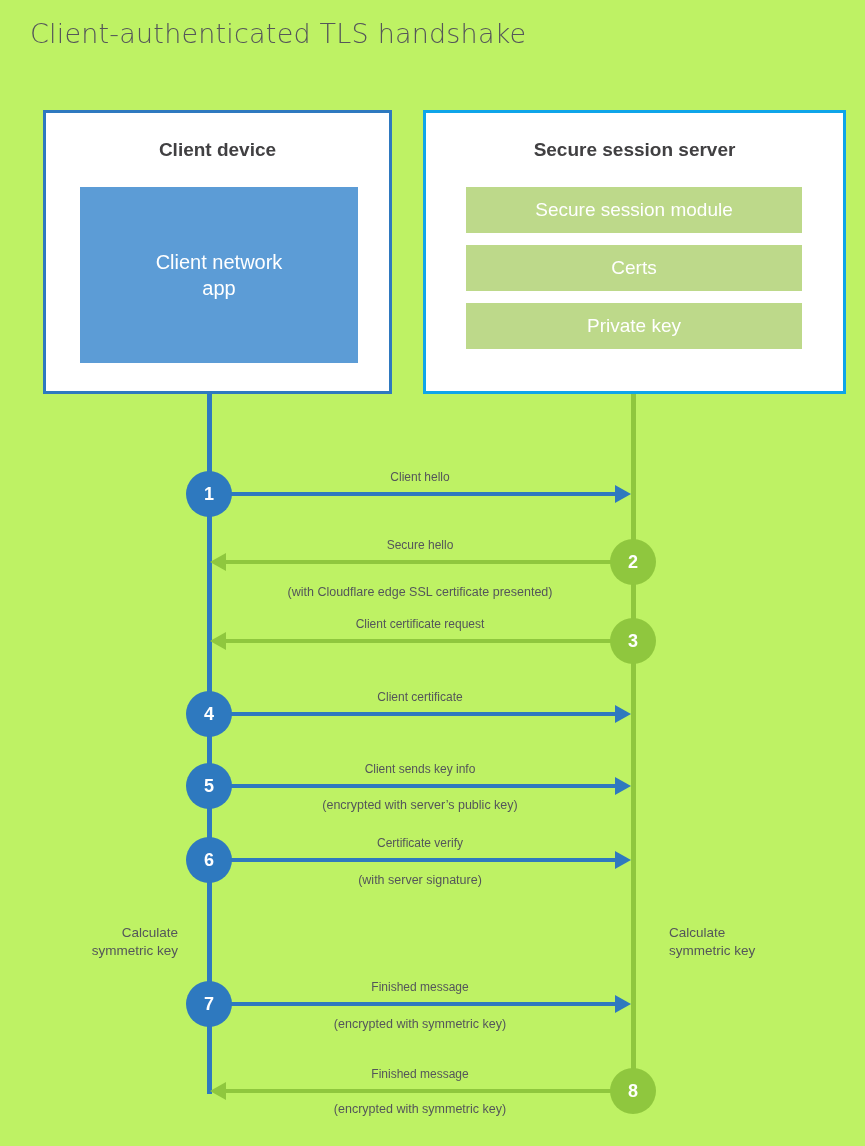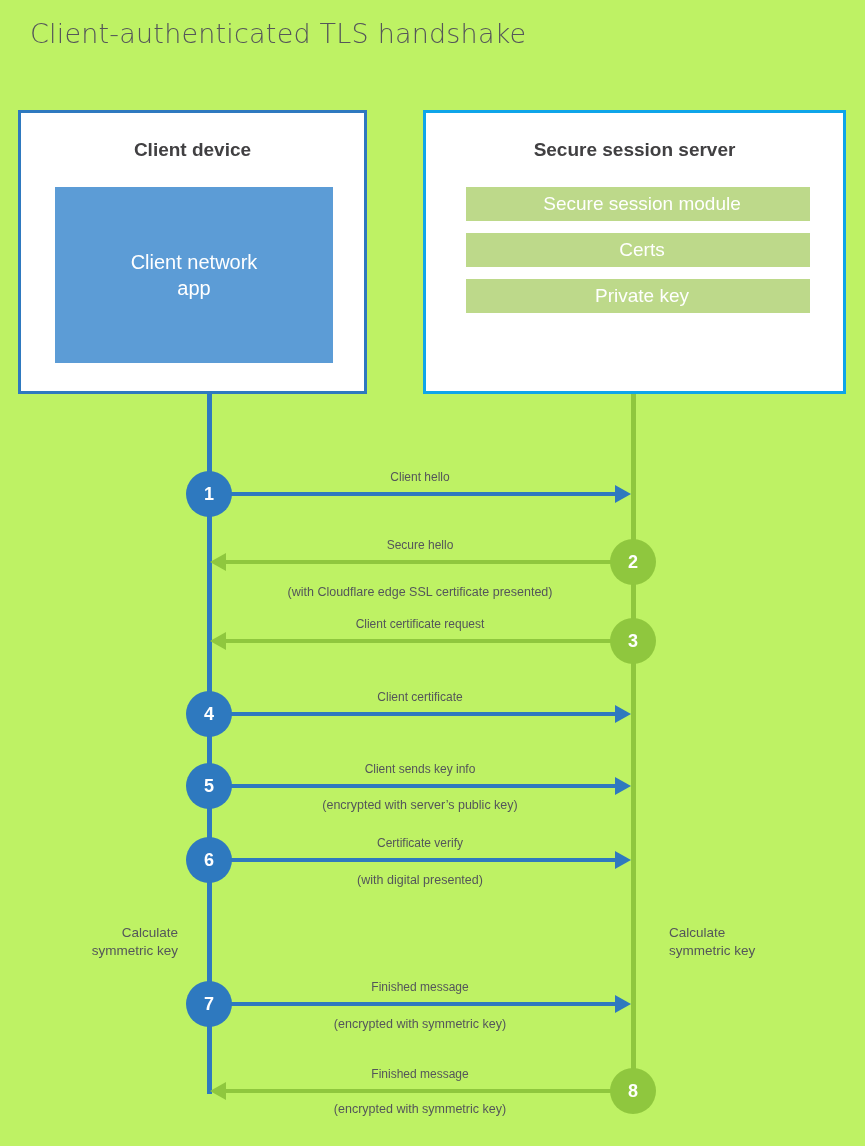--- a/index.html
+++ b/index.html
@@ -21,21 +21,21 @@
     color: #55565a;
     letter-spacing: 0.2px;
   }
   
   .actor-box {
     position: absolute;
     top: 110px;
     height: 278px;
     background: #ffffff;
   }
-  .actor-box.client { left: 18px; width: 343px; border: 3px solid #2e79bf; }
+  .actor-box.client { left: 43px; width: 343px; border: 3px solid #2e79bf; }
   .actor-box.server { left: 423px; width: 417px; border: 3px solid #0ea5e9; }
   .actor-title {
     margin-top: 26px;
     text-align: center;
     font-size: 19px;
     font-weight: bold;
     color: #414042;
   }
   .app-box {
     position: absolute;
@@ -49,29 +49,28 @@
     color: #ffffff;
     font-size: 20px;
     line-height: 26px;
   }
   .module-stack {
     position: absolute;
     left: 40px; top: 74px;
     width: 336px;
   }
   .module-bar {
-    width: 336px; height: 34px;
+    width: 336px; height: 46px;
     margin-bottom: 12px;
     background: #bdd98a;
     display: flex;
     align-items: center;
     justify-content: center;
     color: #ffffff;
     font-size: 19px;
-    padding-left: 8px;
   }
   
   .vline { position: absolute; width: 5px; z-index: 1; }
   .vline.blue  { left: 207px; top: 394px; height: 700px; background: #2e79bf; }
   .vline.green { left: 631px; top: 394px; height: 697px; background: #8fc73e; }
   
   .shaft { position: absolute; height: 4px; z-index: 2; }
   .shaft.blue  { background: #2e79bf; }
   .shaft.green { background: #8fc73e; }
   .head { position: absolute; width: 0; height: 0; z-index: 2;
@@ -183,21 +182,21 @@
     <div class="shaft blue" style="left:209px; top:784px; width:406px"></div>
     <div class="head right blue-h" style="left:615px; top:777px"></div>
     <div class="msg-sublabel" style="top:797px">(encrypted with server’s public key)</div>
     <div class="circle blue" style="top:763px">5</div>
   </div>
 
   <div>
     <div class="msg-label" style="top:833px">Certificate verify</div>
     <div class="shaft blue" style="left:209px; top:858px; width:406px"></div>
     <div class="head right blue-h" style="left:615px; top:851px"></div>
-    <div class="msg-sublabel" style="top:872px">(with digital presented)</div>
+    <div class="msg-sublabel" style="top:872px">(with server signature)</div>
     <div class="circle blue" style="top:837px">6</div>
   </div>
 
   <div>
     <div class="msg-label" style="top:977px">Finished message</div>
     <div class="shaft blue" style="left:209px; top:1002px; width:406px"></div>
     <div class="head right blue-h" style="left:615px; top:995px"></div>
     <div class="msg-sublabel" style="top:1016px">(encrypted with symmetric key)</div>
     <div class="circle blue" style="top:981px">7</div>
   </div>

